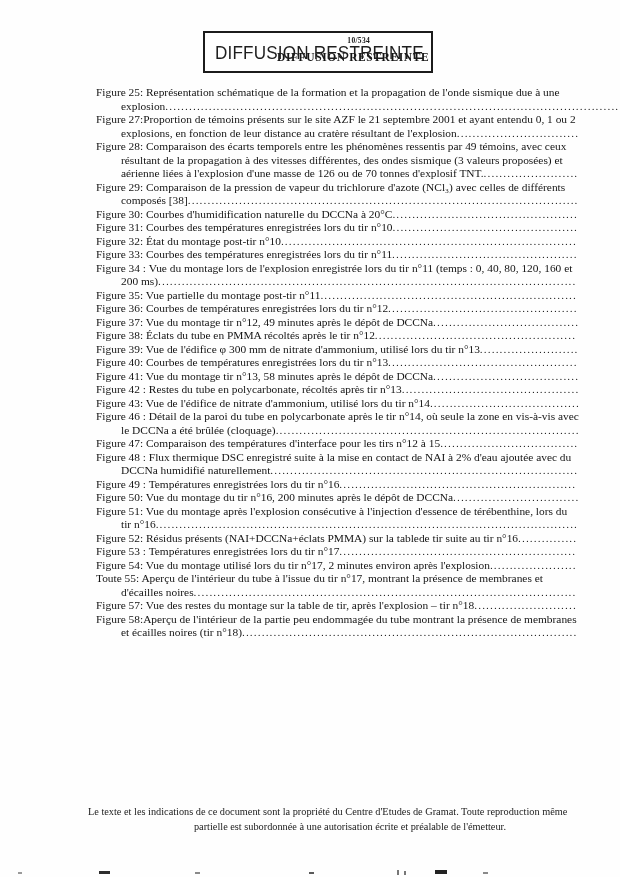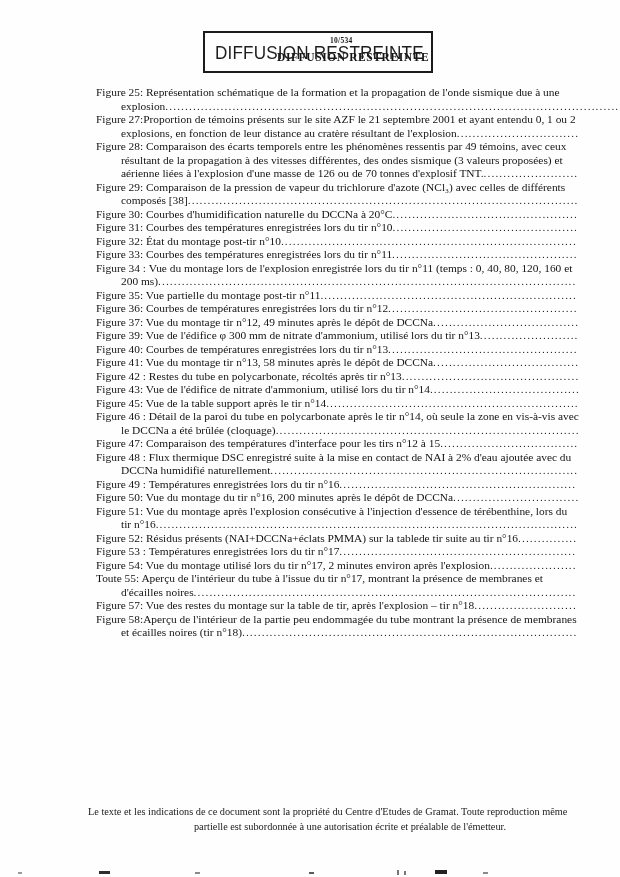--- a/index.html
+++ b/index.html
@@ -18,21 +18,21 @@
 
   
   .stamp-box{
     position:absolute;left:203px;top:31px;width:226px;height:38px;
     border:2px solid #1b1b1b;
     background:transparent;
   }
   .typed-ref{
     position:absolute;left:330px;top:36px;width:40px;
     font-size:7.5px;font-weight:bold;letter-spacing:.3px;
-    text-align:left;color:#1a1a1a;
+    text-align:right;color:#1a1a1a;
   }
   .typed-title{
     position:absolute;left:277px;top:51px;
     font-size:11.5px;font-weight:bold;letter-spacing:.6px;
     color:#151515;white-space:nowrap;
   }
   .stamp-title{
     position:absolute;left:215px;top:42px;
     font-family:"Liberation Sans", sans-serif;
     font-size:19px;font-weight:400;line-height:21px;
@@ -107,33 +107,33 @@
     <div class="entry"><span class="label">Figure 33: Courbes des températures enregistrées lors du tir n°11</span><span class="leader">...............................................</span><span class="page-num">262</span></div>
 
     <div class="entry"><span class="label">Figure 34 : Vue du montage lors de l'explosion enregistrée lors du tir n°11  (temps : 0, 40, 80, 120, 160 et 200 ms)</span><span class="leader">..........................................................................................................</span><span class="page-num">263</span></div>
 
     <div class="entry"><span class="label">Figure 35: Vue partielle du montage post-tir n°11</span><span class="leader">.................................................................</span><span class="page-num">264</span></div>
 
     <div class="entry"><span class="label">Figure 36: Courbes de températures enregistrées lors du tir n°12</span><span class="leader">................................................</span><span class="page-num">265</span></div>
 
     <div class="entry"><span class="label">Figure 37: Vue du montage tir n°12, 49 minutes après le dépôt de DCCNa</span><span class="leader">.....................................</span><span class="page-num">266</span></div>
 
+    <div class="entry"><span class="label">Figure 38: Éclats du tube en PMMA récoltés après le tir n°12</span><span class="leader">...................................................</span><span class="page-num">267</span></div>
 
     <div class="entry"><span class="label">Figure 39: Vue de l'édifice φ 300 mm de nitrate d'ammonium, utilisé lors du tir n°13</span><span class="leader">.........................</span><span class="page-num">268</span></div>
 
     <div class="entry"><span class="label">Figure 40: Courbes de températures enregistrées lors du tir n°13</span><span class="leader">................................................</span><span class="page-num">269</span></div>
 
     <div class="entry"><span class="label">Figure 41: Vue du montage tir n°13, 58 minutes après le dépôt de DCCNa</span><span class="leader">.....................................</span><span class="page-num">270</span></div>
 
     <div class="entry"><span class="label">Figure 42 : Restes du tube en polycarbonate, récoltés après tir n°13</span><span class="leader">.............................................</span><span class="page-num">271</span></div>
 
     <div class="entry"><span class="label">Figure 43: Vue de l'édifice de nitrate d'ammonium, utilisé lors du tir n°14</span><span class="leader">......................................</span><span class="page-num">272</span></div>
 
 
-    <div class="entry"><span class="label">Figure 45: Vue de la table support après le tir n°14</span><span class="leader">................................................................</span><span class="page-num">274</span></div>
 
     <div class="entry"><span class="label">Figure 46 : Détail de la paroi du tube en polycarbonate après le tir n°14,  où seule la zone en vis-à-vis avec le DCCNa a été brûlée (cloquage)</span><span class="leader">.............................................................................</span><span class="page-num">275</span></div>
 
     <div class="entry"><span class="label">Figure 47: Comparaison des températures d'interface pour les tirs n°12 à 15</span><span class="leader">...................................</span><span class="page-num">276</span></div>
 
     <div class="entry"><span class="label">Figure 48 : Flux thermique DSC enregistré suite à la mise en contact de NAI à 2% d'eau ajoutée avec du DCCNa humidifié naturellement</span><span class="leader">..............................................................................</span><span class="page-num">277</span></div>
 
     <div class="entry"><span class="label">Figure 49 : Températures enregistrées lors du tir n°16</span><span class="leader">............................................................</span><span class="page-num">278</span></div>
 
     <div class="entry"><span class="label">Figure 50: Vue du montage du tir n°16, 200 minutes après le dépôt de DCCNa</span><span class="leader">................................</span><span class="page-num">279</span></div>

